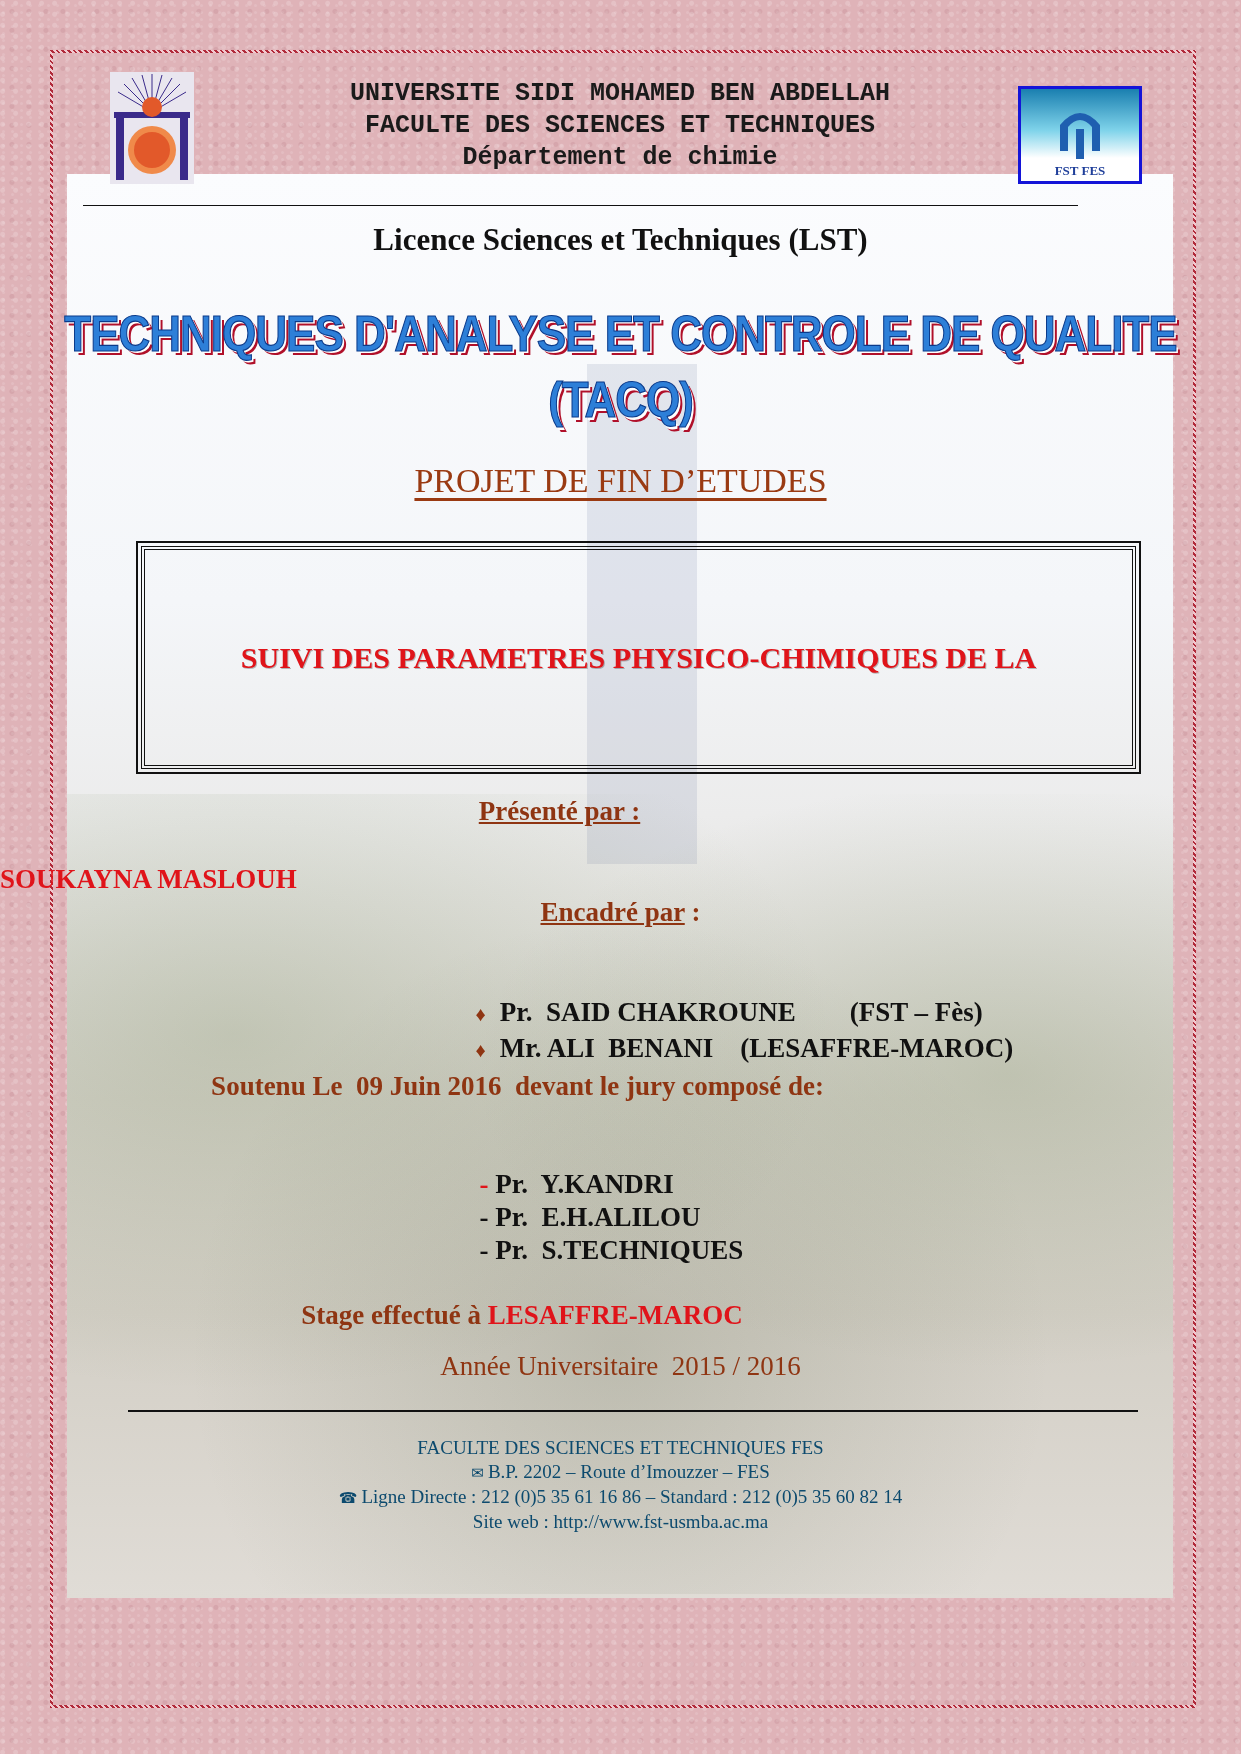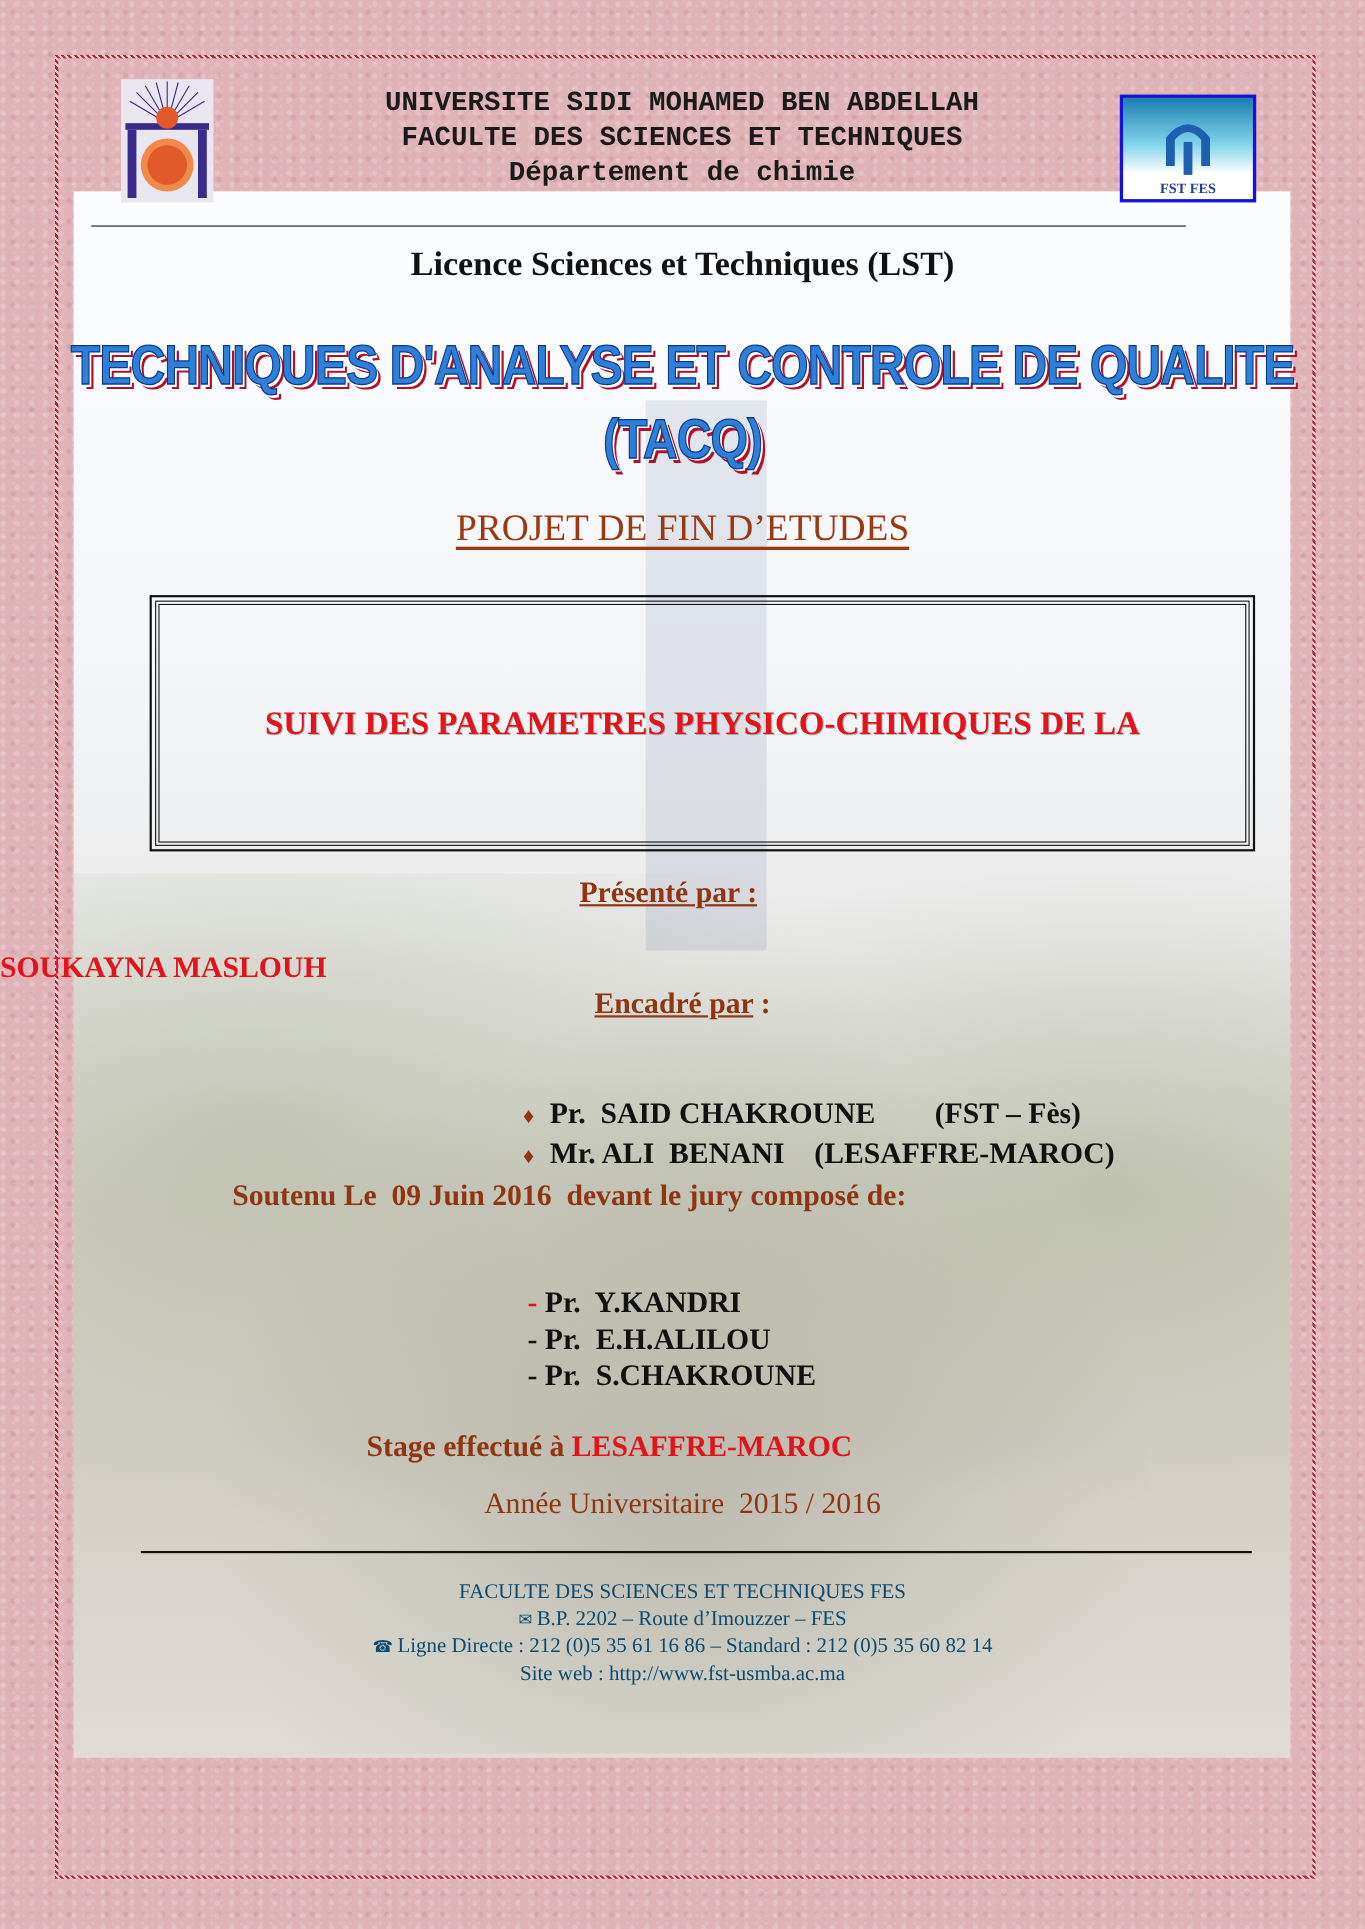--- a/index.html
+++ b/index.html
@@ -51,30 +51,30 @@
     -webkit-text-stroke: 1px #0b3a8a;
     text-shadow: 2px 2px 0 #ffffff, 4px 4px 0 #b0102a;
   }
   .pfe { left: 0; width: 1241px; top: 462px; text-align: center; font-size: 34px; color: #9a3a12; text-decoration: underline; text-underline-offset: 6px; }
   .titlebox {
     left: 141px; top: 546px; width: 987px; height: 215px;
     border: 4px double #111; outline: 2px solid #111; outline-offset: 3px;
     display: flex; flex-direction: row; justify-content: center; align-items: center;
   }
   .titlebox div { font-weight: bold; font-size: 30px; color: #e0141a; line-height: 58px; text-shadow: 1px 1px 0 rgba(0,0,0,0.25); }
-  .presente { left: 0; width: 1119px; top: 796px; text-align: center; font-weight: bold; font-size: 27px; color: #8f3512; text-decoration: underline; margin-left: 48px; }
+  .presente { left: 0; width: 1119px; top: 796px; text-align: center; font-weight: bold; font-size: 27px; color: #8f3512; text-decoration: underline; }
   .author { left: 0; width: 1241px; top: 864px; text-align: left; font-weight: bold; font-size: 27px; color: #e0141a; }
   .encadre { left: 0; width: 1241px; top: 897px; text-align: center; font-weight: bold; font-size: 27px; color: #8f3512; }
   .encadre .u { text-decoration: underline; }
   .sup { left: 462px; font-weight: bold; font-size: 27px; color: #111; white-space: pre; }
   .sup .bullet { color: #8f3512; font-size: 20px; margin-right: 14px; }
   .soutenu { left: 0; width: 1035px; top: 1071px; text-align: center; font-weight: bold; font-size: 27px; color: #8f3512; white-space: pre; }
   .jury { left: 466px; font-weight: bold; font-size: 27px; color: #111; white-space: pre; }
   .jury .dash-red { color: #e0141a; }
-  .stage { left: 0; width: 1044px; top: 1300px; text-align: center; font-weight: bold; font-size: 27px; color: #8f3512; margin-left: 32px; }
+  .stage { left: 0; width: 1044px; top: 1300px; text-align: center; font-weight: bold; font-size: 27px; color: #8f3512; }
   .stage .red { color: #e0141a; }
   .annee { left: 0; width: 1241px; top: 1351px; text-align: center; font-weight: normal; font-size: 27px; color: #8f3512; white-space: pre; }
   .hr2 { left: 128px; top: 1410px; width: 1010px; height: 2px; background: #111; }
   .footer { left: 0; width: 1241px; top: 1436px; text-align: center; font-size: 19px; color: #0c4a6e; line-height: 24px; }
   .footer .ico { display: inline-block; font-size: 15px; margin-right: 4px; }
 </style>
 </head>
 <body>
 
 <div class="frame"></div>
@@ -149,21 +149,21 @@
 
 <div class="abs soutenu">Soutenu Le  09 Juin 2016  devant le jury composé de:</div>
 
 <div class="abs jury" style="top:1138px;">
   <span class="dash-red">- </span><span>Pr.  Y.KANDRI</span>
 </div>
 <div class="abs jury" style="top:1171px;">
   <span>- </span><span>Pr.  E.H.ALILOU</span>
 </div>
 <div class="abs jury" style="top:1204px;">
-  <span>- </span><span>Pr.  S.CHAKROUNE</span>
+  <span>- </span><span>Pr.  S.TECHNIQUES</span>
 </div>
 
 <div class="abs stage">
   <span>Stage effectué à </span><span class="red">LESAFFRE-MAROC</span>
 </div>
 <div class="abs annee">Année Universitaire  2015 / 2016</div>
 
 <div class="abs hr2"></div>
 
 <div class="abs footer">

